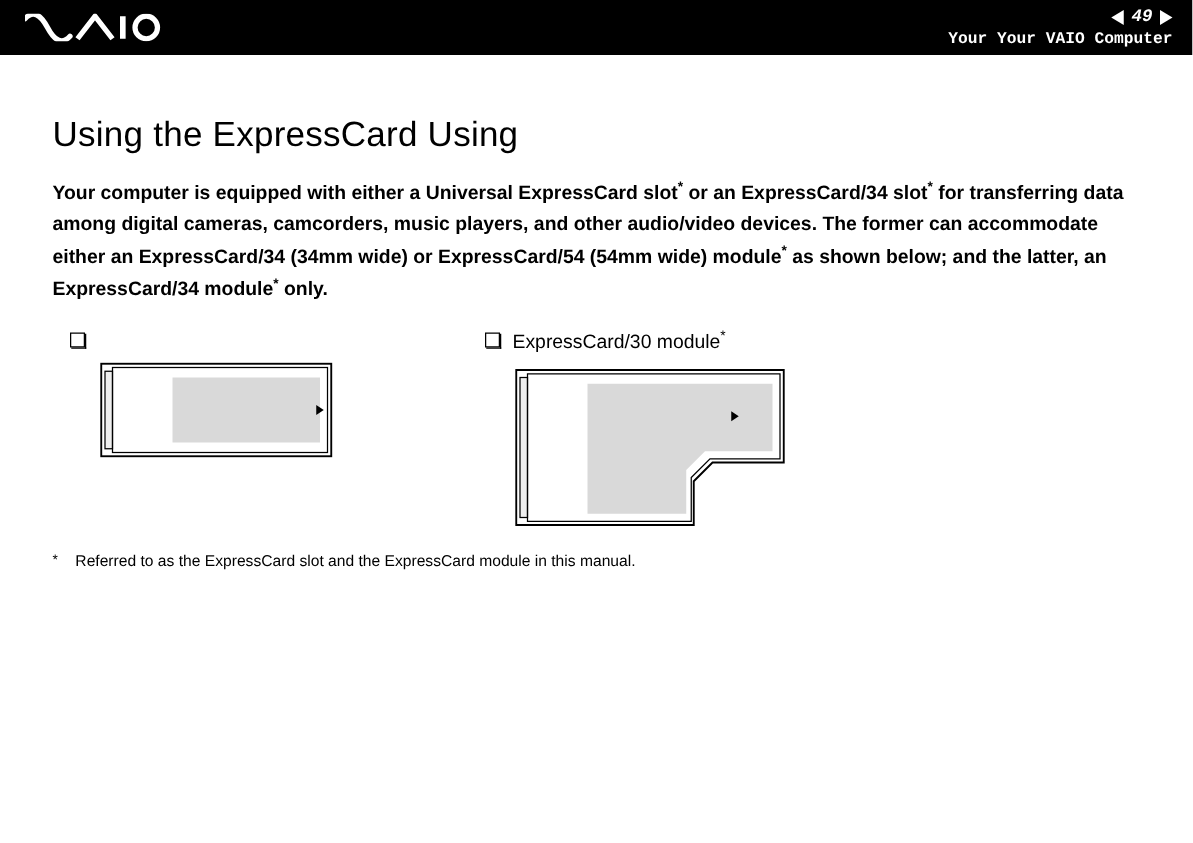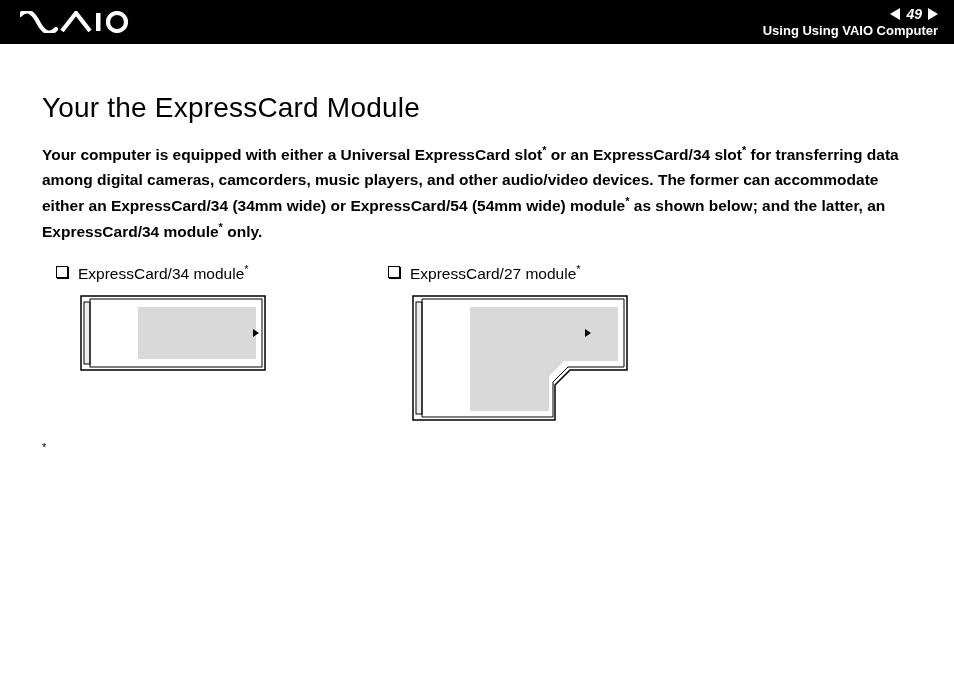--- a/index.html
+++ b/index.html
@@ -1,19 +1,19 @@
 <!DOCTYPE html>
 <html><head>
 <meta charset="utf-8">
 <style>
   * { margin: 0; padding: 0; box-sizing: border-box; }
   html, body { width: 954px; height: 674px; font-family: Arial, Helvetica, sans-serif; background: #fff; color: #000; }
   .header { background: #000; color: #fff; height: 44px; display: flex; align-items: center; justify-content: space-between; padding: 0 16px 0 20px; }
   .logo { display: flex; align-items: center; }
-  .header-right { text-align: right; }
+  .header-right { text-align: right; font-family: Liberation Mono, monospace; }
   .pager { display: flex; align-items: center; justify-content: flex-end; gap: 6px; font-style: italic; font-weight: bold; font-size: 14px; line-height: 1; }
   .section { font-weight: bold; font-size: 13px; margin-top: 2px; }
   .tri { width: 0; height: 0; display: inline-block; }
   .tri-left { border-top: 6px solid transparent; border-bottom: 6px solid transparent; border-right: 10px solid #fff; }
   .tri-right { border-top: 6px solid transparent; border-bottom: 6px solid transparent; border-left: 10px solid #fff; }
   .content { padding: 48px 42px 0 42px; }
   h1 { font-weight: 400; font-size: 28px; margin-bottom: 18px; letter-spacing: .2px; }
   p.body { font-size: 15.5px; line-height: 1.6; margin-bottom: 18px; font-weight: bold; }
   .asterisk { font-size: 11px; vertical-align: super; }
   .cards { display: flex; gap: 120px; margin: 6px 0 14px 14px; }
@@ -39,62 +39,62 @@
       <rect x="76" y="2" width="4.5" height="18" fill="#fff"></rect>
       <circle cx="97" cy="11" r="9" stroke="#fff" stroke-width="4.2" fill="none"></circle>
     </svg>
   </div>
   <div class="header-right">
     <div class="pager">
       <span class="tri tri-left nav-btn"></span>
       <span>49</span>
       <span class="tri tri-right nav-btn"></span>
     </div>
-    <div class="section">Using Using VAIO Computer</div>
+    <div class="section">Your Your VAIO Computer</div>
   </div>
 </div>
 
 <div class="content">
-  <h1>Your the ExpressCard Module</h1>
+  <h1>Using the ExpressCard Using</h1>
 
   <p class="body">
     <span>Your computer is equipped with either a Universal ExpressCard slot</span><span class="asterisk">*</span><span> or an ExpressCard/34 slot</span><span class="asterisk">*</span><span> for transferring data among digital cameras, camcorders, music players, and other audio/video devices. The former can accommodate either an ExpressCard/34 (34mm wide) or ExpressCard/54 (54mm wide) module</span><span class="asterisk">*</span><span> as shown below; and the latter, an ExpressCard/34 module</span><span class="asterisk">*</span><span> only.</span>
   </p>
 
   <div class="cards">
     <div class="card-col">
       <div class="card-label">
         <span class="bullet-box"></span>
-        <span><span>ExpressCard/34 module</span><span class="asterisk">*</span></span>
       </div>
       <div class="diagram">
         <svg width="190" height="80" viewBox="0 0 190 80">
           <rect x="3" y="3" width="184" height="74" fill="#fff" stroke="#000" stroke-width="1.5"></rect>
           <rect x="6" y="9" width="6" height="62" fill="#eee" stroke="#000" stroke-width="1"></rect>
           <rect x="12" y="6" width="172" height="68" fill="none" stroke="#000" stroke-width="1"></rect>
           <rect x="60" y="14" width="118" height="52" fill="#d9d9d9" stroke="none"></rect>
           <polygon points="175,36 175,44 181,40" fill="#000"></polygon>
         </svg>
       </div>
     </div>
 
     <div class="card-col">
       <div class="card-label">
         <span class="bullet-box"></span>
-        <span><span>ExpressCard/27 module</span><span class="asterisk">*</span></span>
+        <span><span>ExpressCard/30 module</span><span class="asterisk">*</span></span>
       </div>
       <div class="diagram">
         <svg width="220" height="130" viewBox="0 0 220 130">
           <path d="M3 3 L217 3 L217 77 L160 77 L145 92 L145 127 L3 127 Z" fill="#fff" stroke="#000" stroke-width="1.5"></path>
           <rect x="6" y="9" width="6" height="112" fill="#eee" stroke="#000" stroke-width="1"></rect>
           <path d="M12 6 L214 6 L214 74 L158 74 L143 89 L143 124 L12 124 Z" fill="none" stroke="#000" stroke-width="1"></path>
           <path d="M60 14 L208 14 L208 68 L154 68 L139 83 L139 118 L60 118 Z" fill="#d9d9d9"></path>
           <polygon points="175,36 175,44 181,40" fill="#000"></polygon>
         </svg>
       </div>
     </div>
   </div>
 
 
   <div class="footnote-row">
     <span class="asterisk">*</span>
+    <span class="fn-text">Referred to as the ExpressCard slot and the ExpressCard module in this manual.</span>
   </div>
 </div>
 
 </body></html>

